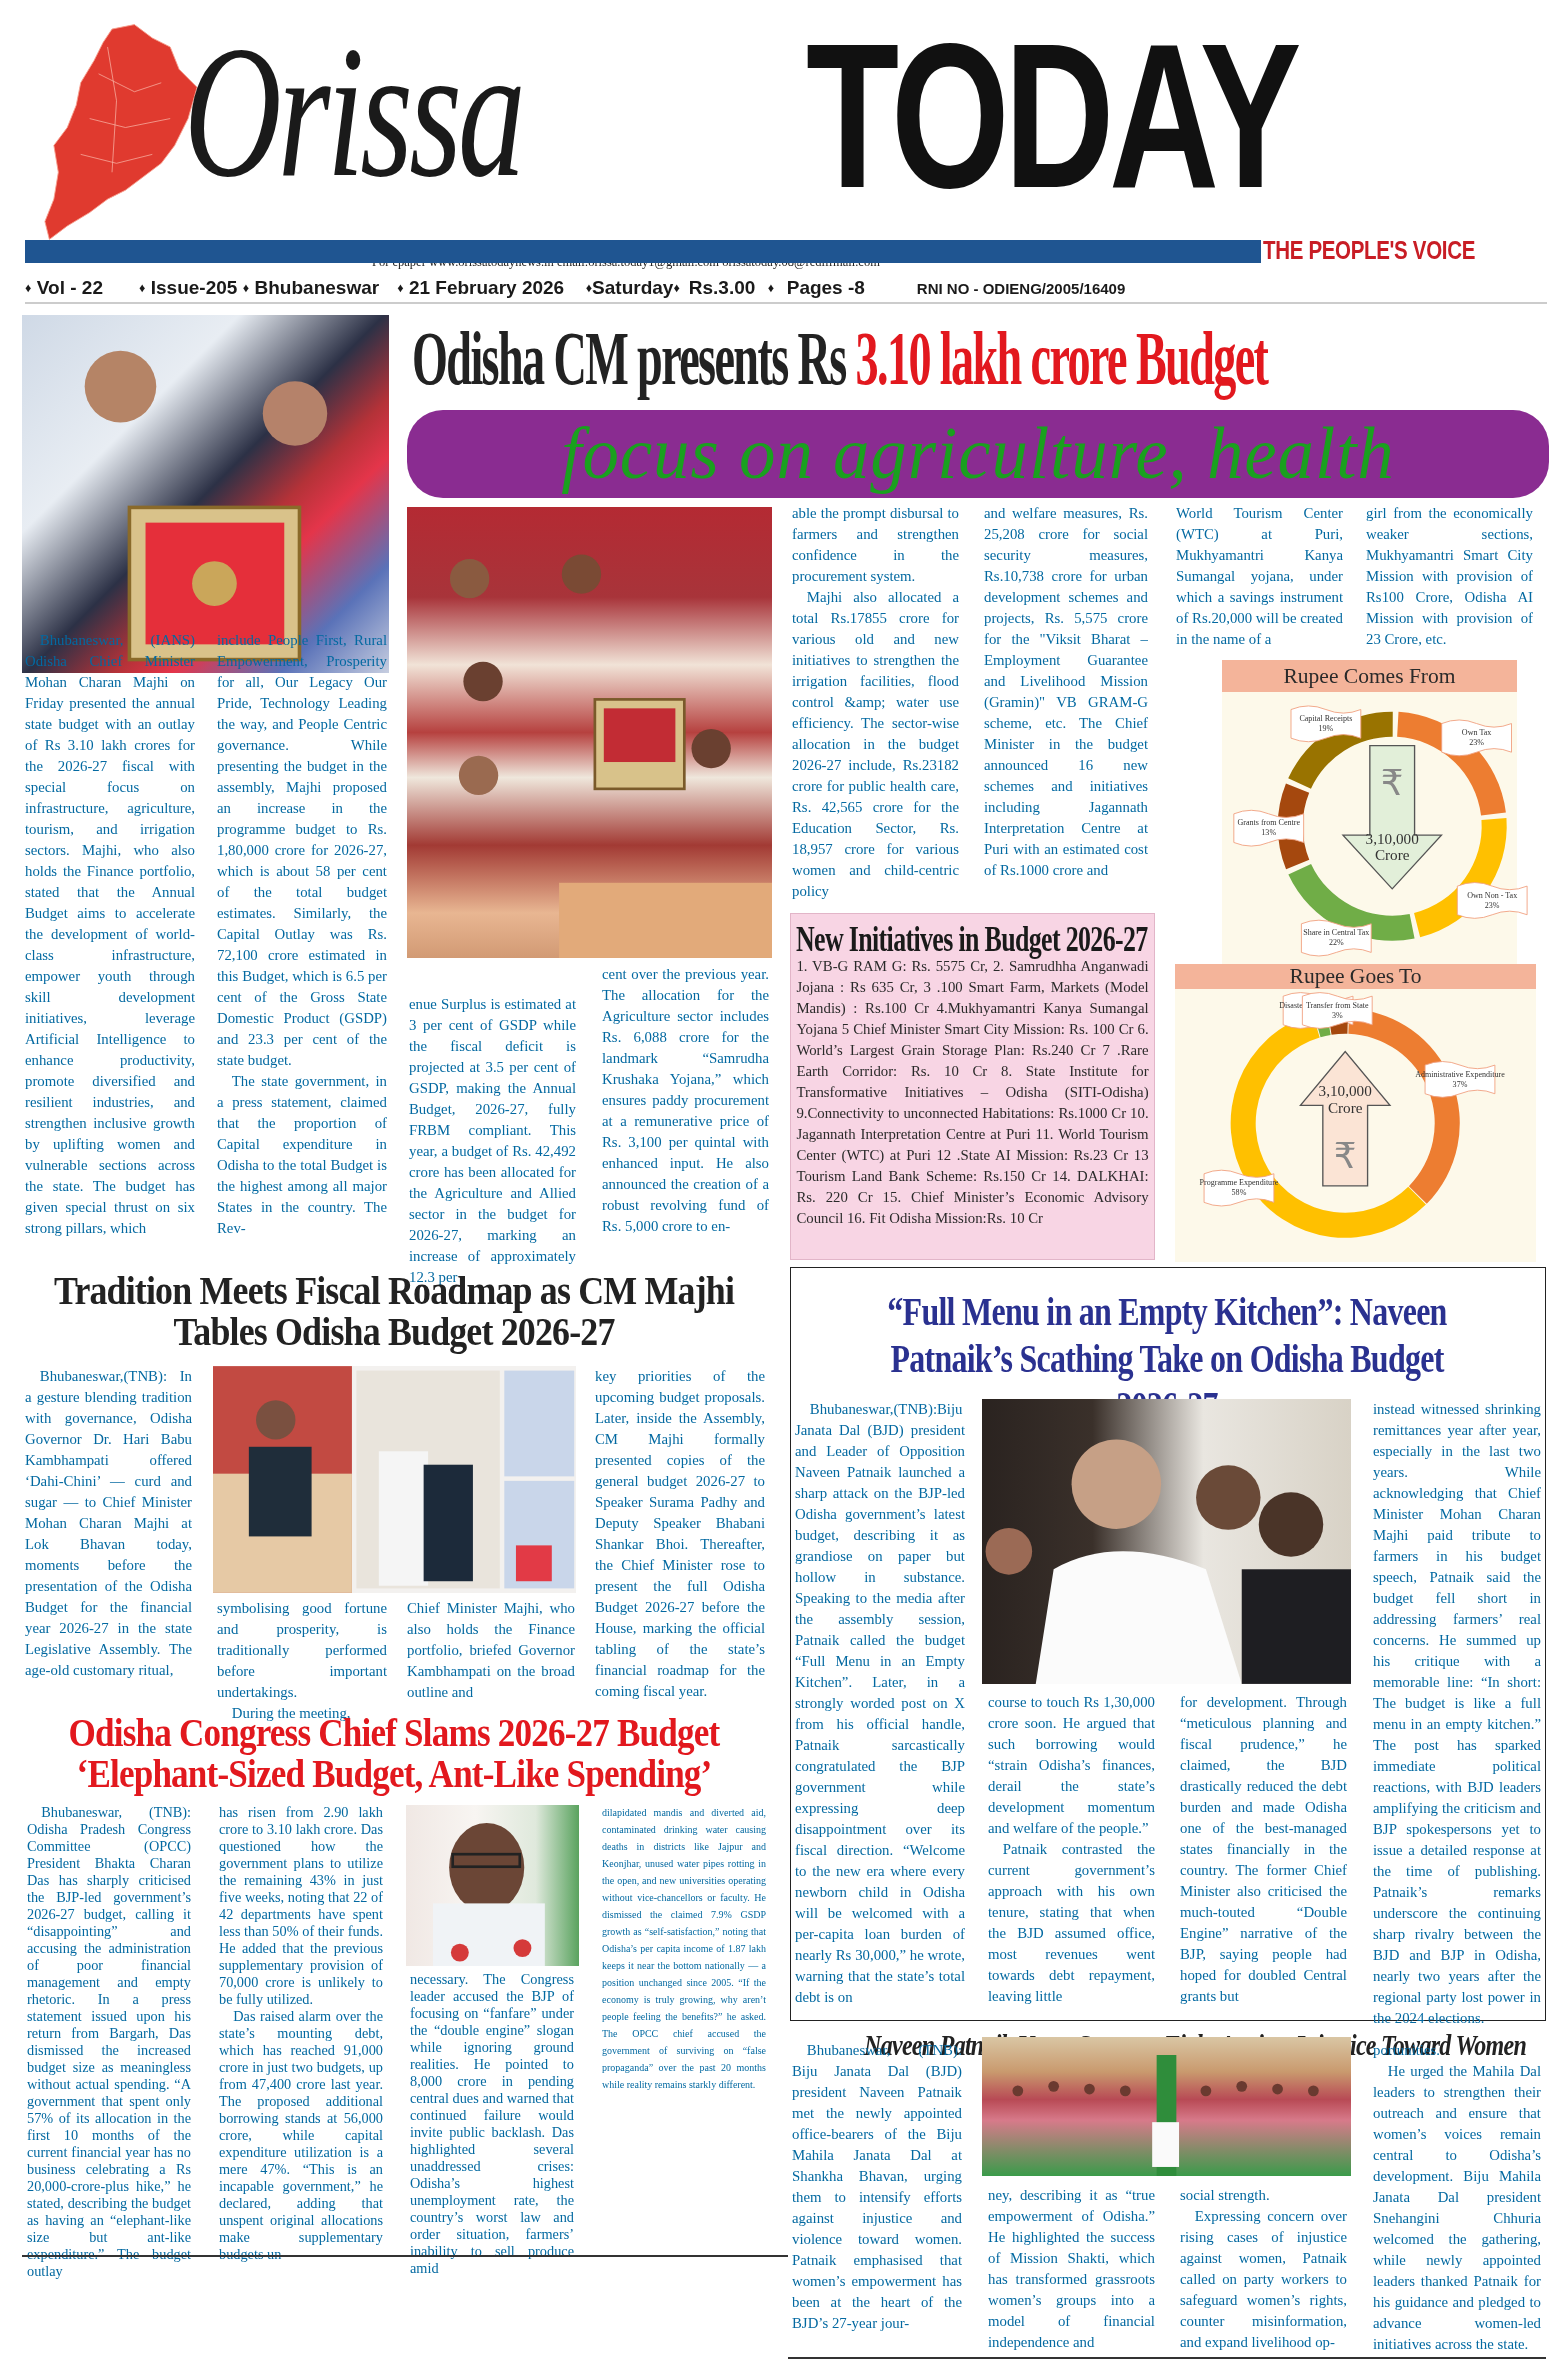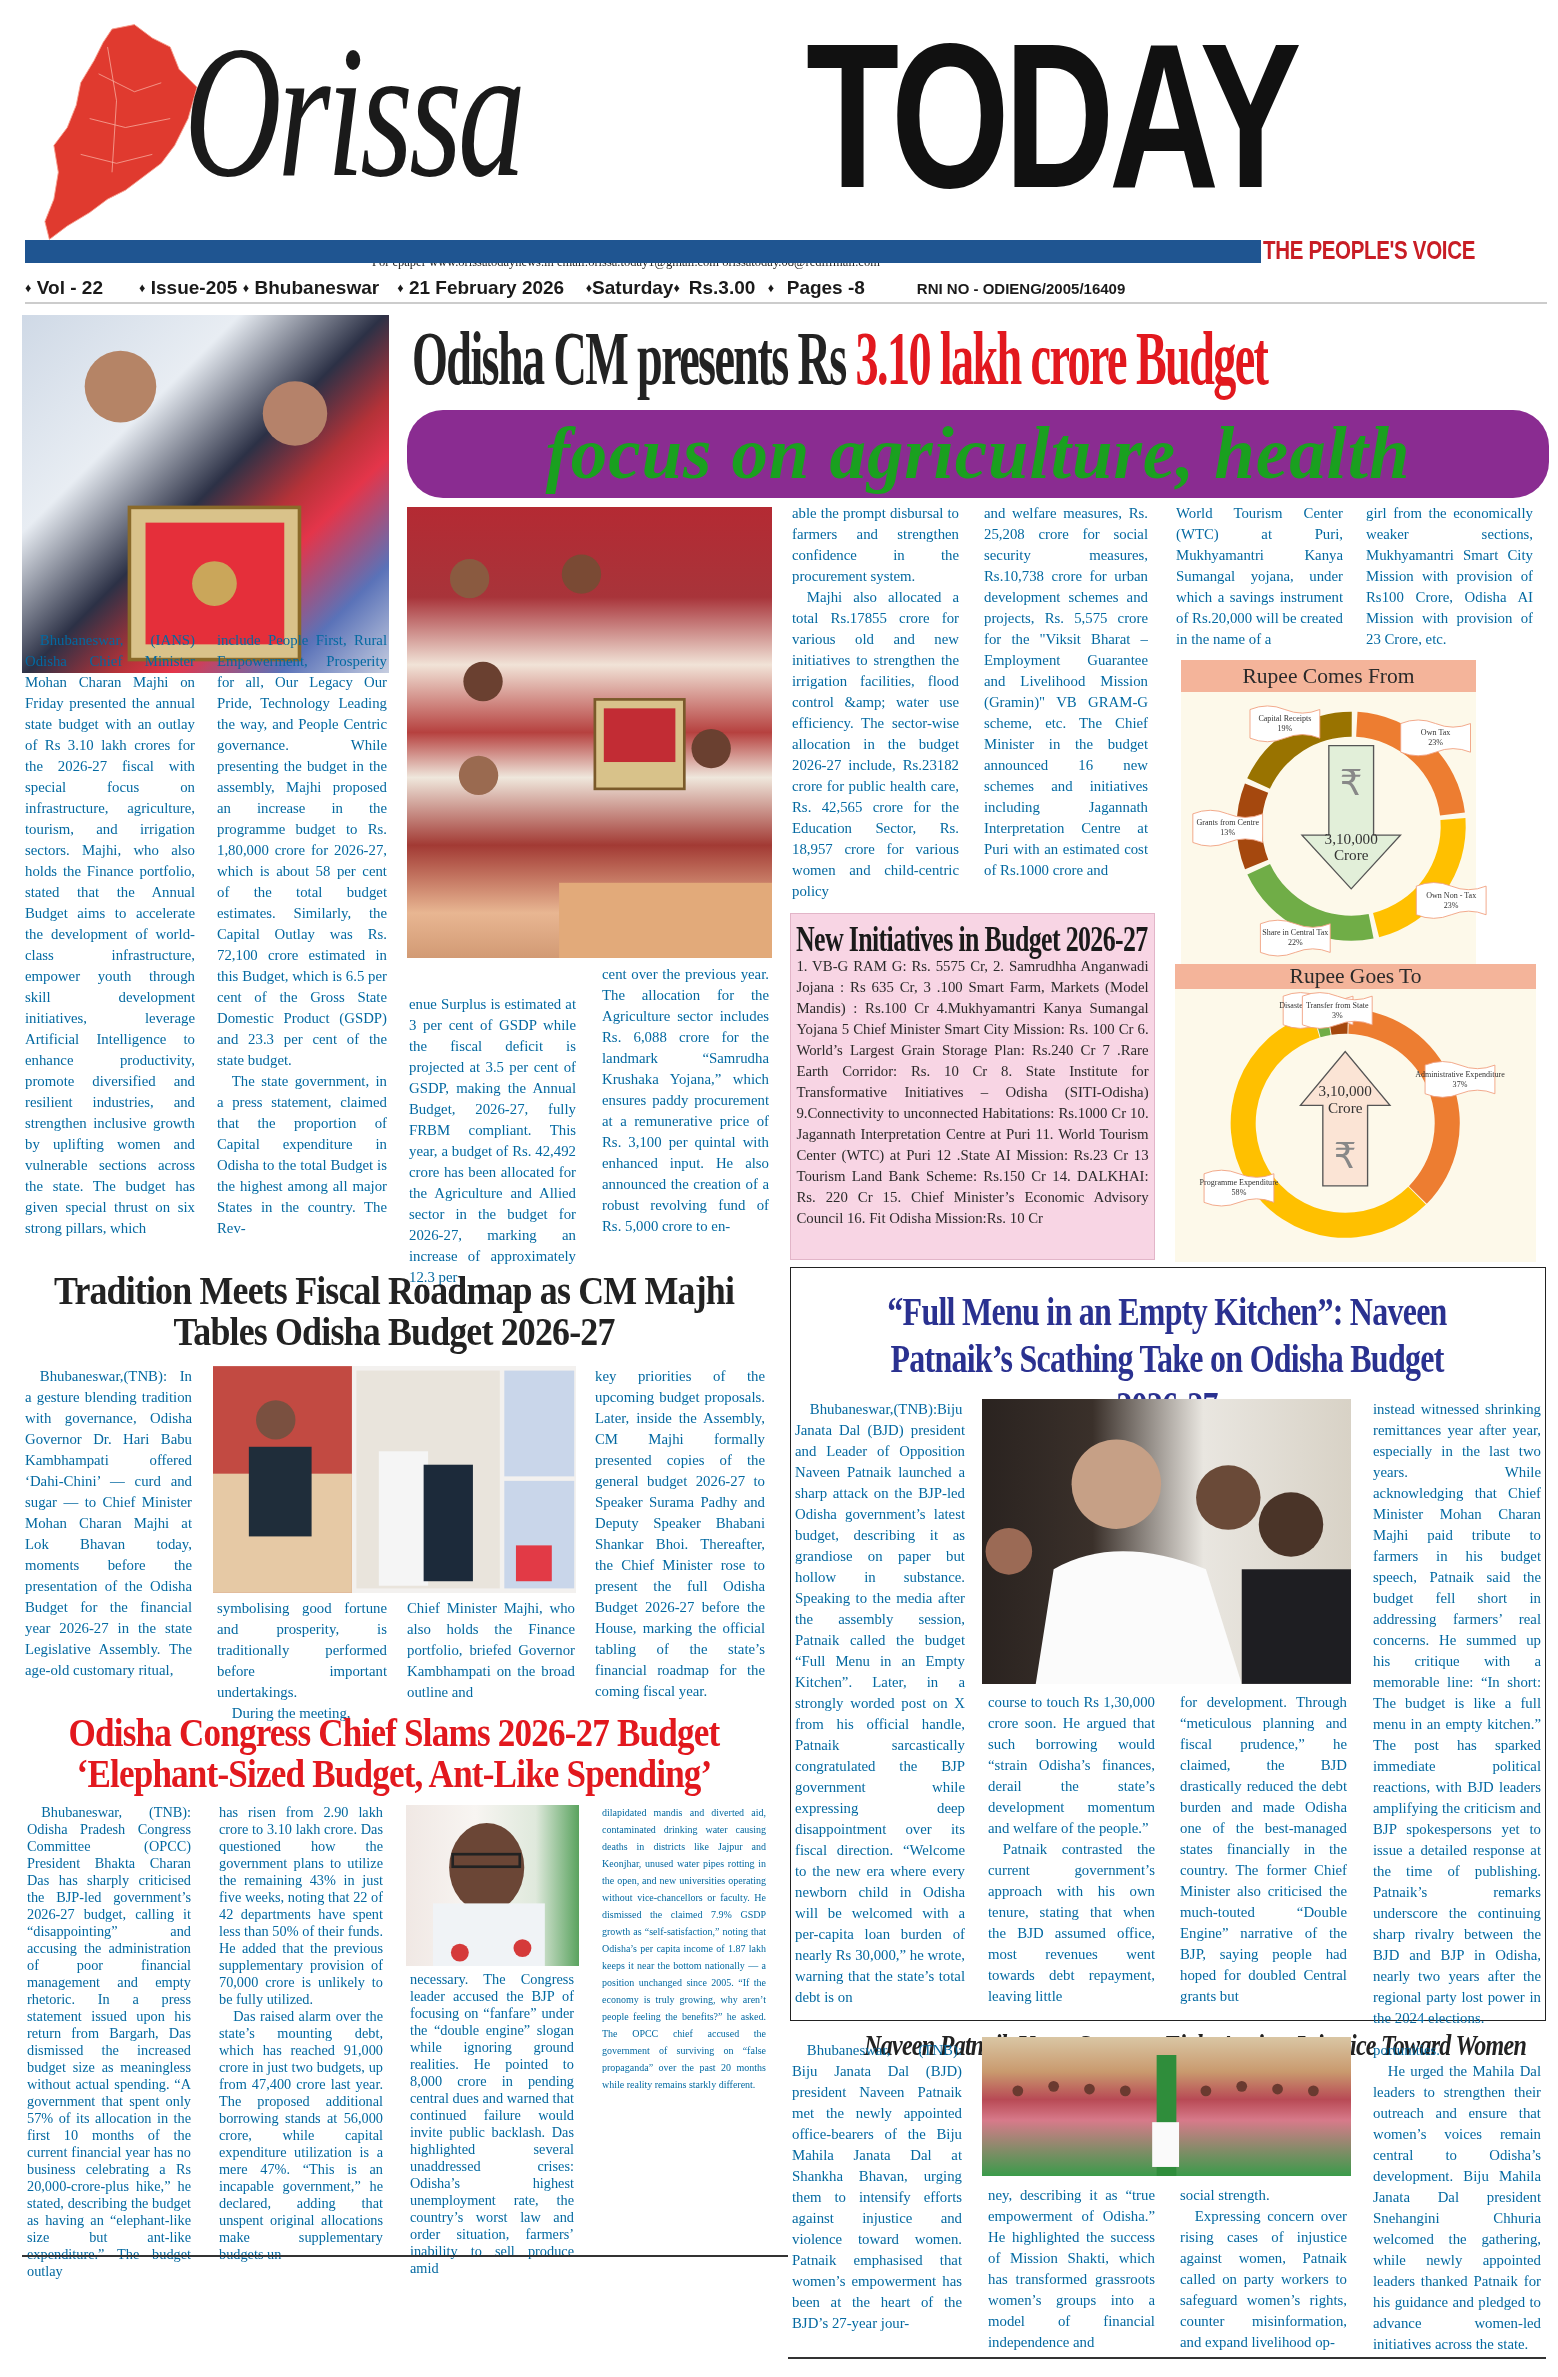--- a/index.html
+++ b/index.html
@@ -16,21 +16,21 @@
   .contact { left: 372px; top: 215px; font-size: 13.4px; color: #222; }
   .blue-bar { left: 25px; top: 240px; width: 1236px; height: 23px; background: #1f5591; }
   .tagline { left: 1263px; top: 236px; font-family: "Liberation Sans", sans-serif; font-weight: bold; font-size: 25px; color: #c81d25; transform: scaleX(0.82); transform-origin: left top; letter-spacing: -0.4px; }
   .dateline { left: 25px; top: 273px; width: 1522px; height: 30px; font-family: "Liberation Sans", sans-serif; font-weight: bold; font-size: 19px; color: #1a1a1a; display: flex; gap: 0; align-items: center; }
   .dateline span { white-space: pre; }
   .rule { left: 25px; top: 302px; width: 1522px; height: 1.8px; background: #ccc; }
   
   .main-head { left: 412px; top: 313px; font-family: "Liberation Serif", serif; font-weight: bold; font-size: 77px; line-height: 90px; letter-spacing: -2.7px; transform: scaleX(0.6); transform-origin: left top; white-space: nowrap; }
   .main-head .red { color: #e2181e; }
   .sub-banner { left: 407px; top: 410px; width: 1142px; height: 88px; background: #8a2c91; border-radius: 36px; display: flex; align-items: center; justify-content: center; }
-  .sub-banner span { font-family: "Liberation Serif", serif; font-weight: bold; font-style: italic; font-size: 73px; color: #1aa01f; letter-spacing: 0.9px; }
+  .sub-banner span { font-family: "Liberation Serif", serif; font-weight: normal; font-style: italic; font-size: 73px; color: #1aa01f; letter-spacing: 0.9px; }
   .info-box { left: 790px; top: 913px; width: 365px; height: 347px; background: #f8d5e4; border: 0.9px solid #e2b5c8; padding: 3.6px 5.4px; }
   .info-title { font-family: "Liberation Serif", serif; font-weight: bold; font-size: 36px; color: #1a1a1a; transform: scaleX(0.72); transform-origin: left top; white-space: nowrap; letter-spacing: -0.9px; }
   .info-body { font-size: 14.8px; line-height: 21px; text-align: justify; color: #2a2a2a; margin-top: -3.6px; }
   .chart-box { position: absolute; background: #fdf9ea; }
   .chart-title { position: absolute; left: 0; top: 0; width: 100%; height: 32px; background: #f4b49a; text-align: center; font-family: "Liberation Serif", serif; font-size: 21.5px; line-height: 32px; color: #2a2a2a; }
   .chart-label { font-size: 9px; fill: #333; font-family: "Liberation Serif", serif; }
   .section-head { position: absolute; font-family: "Liberation Serif", serif; font-weight: bold; text-align: center; letter-spacing: -0.9px; }
   .boxed { left: 790px; top: 1267px; width: 756px; height: 754px; border: 1.8px solid #222; }
   .bottom-rule { position: absolute; height: 1.8px; background: #333; }
 </style>
@@ -127,21 +127,21 @@
   </div>
   <div class="col" style="left:1366px;top:503px;width:167px;">
     <p style="text-indent:0">girl from the economically weaker sections, Mukhyamantri Smart City Mission with provision of Rs100 Crore, Odisha AI Mission with provision of 23 Crore, etc.</p>
   </div>
 
   <div class="abs info-box">
     <div class="info-title">New Initiatives in Budget 2026-27</div>
     <div class="info-body">1. VB-G RAM G:  Rs. 5575 Cr,  2. Samrudhha Anganwadi Jojana :  Rs 635 Cr,  3 .100 Smart Farm, Markets (Model Mandis) : Rs.100 Cr 4.Mukhyamantri Kanya  Sumangal Yojana   5 Chief Minister  Smart City  Mission: Rs. 100 Cr  6. World’s Largest Grain Storage Plan: Rs.240 Cr  7 .Rare Earth  Corridor: Rs. 10 Cr  8. State Institute for  Transformative  Initiatives – Odisha  (SITI-Odisha)  9.Connectivity to  unconnected  Habitations: Rs.1000 Cr    10. Jagannath Interpretation Centre at Puri  11. World Tourism  Center (WTC) at  Puri   12 .State AI Mission:  Rs.23 Cr  13 Tourism Land  Bank Scheme:  Rs.150 Cr  14. DALKHAI: Rs. 220 Cr  15. Chief Minister’s  Economic Advisory  Council  16. Fit Odisha Mission:Rs. 10 Cr</div>
   </div>
 
-  <div class="chart-box" style="left:1181px;top:660px;width:295px;height:304px;">
+  <div class="chart-box" style="left:1222px;top:660px;width:295px;height:304px;">
     <div class="chart-title">Rupee Comes From</div>
     <svg id="chart0" width="361" height="272" style="position:absolute;left:0;top:32px;" viewBox="0 0 403 304">
         <path d="M197.03645120346468,22.193551201587397 A128,128 0 0 1 317.0693073232977,134.59249739973038 L289.2728963463263,137.96288859353933 A100,100 0 0 0 195.49722750270678,50.151211876240154 Z" fill="#ed7d31"></path>
         <path d="M245.32496705805227,35.268671261134656 Q264.82496705805227,27.268671261134656 284.32496705805227,35.268671261134656 T323.32496705805227,35.268671261134656 L323.32496705805227,67.26867126113466 Q303.82496705805227,59.268671261134656 284.32496705805227,67.26867126113466 T245.32496705805227,67.26867126113466 Z" fill="#fff" stroke="#f0a080" stroke-width="1"></path>
         <text x="284.32496705805227" y="48.268671261134656" text-anchor="middle" class="chart-label">Own Tax</text>
         <text x="284.32496705805227" y="59.268671261134656" text-anchor="middle" class="chart-label">23%</text>
         <path d="M317.6805579578489,140.9625711857635 A128,128 0 0 1 221.2120170138738,274.1362557592489 L214.38438829208891,246.9814498119132 A100,100 0 0 0 289.75043590456943,142.93950873887775 Z" fill="#ffc000"></path>
         <path d="M262.759085252002,216.95620336722652 Q282.259085252002,208.95620336722652 301.759085252002,216.95620336722652 T340.759085252002,216.95620336722652 L340.759085252002,248.95620336722652 Q321.259085252002,240.95620336722652 301.759085252002,248.95620336722652 T262.759085252002,248.95620336722652 Z" fill="#fff" stroke="#f0a080" stroke-width="1"></path>
         <text x="301.759085252002" y="229.95620336722652" text-anchor="middle" class="chart-label">Own Non - Tax</text>
         <text x="301.759085252002" y="240.95620336722652" text-anchor="middle" class="chart-label">23%</text>

